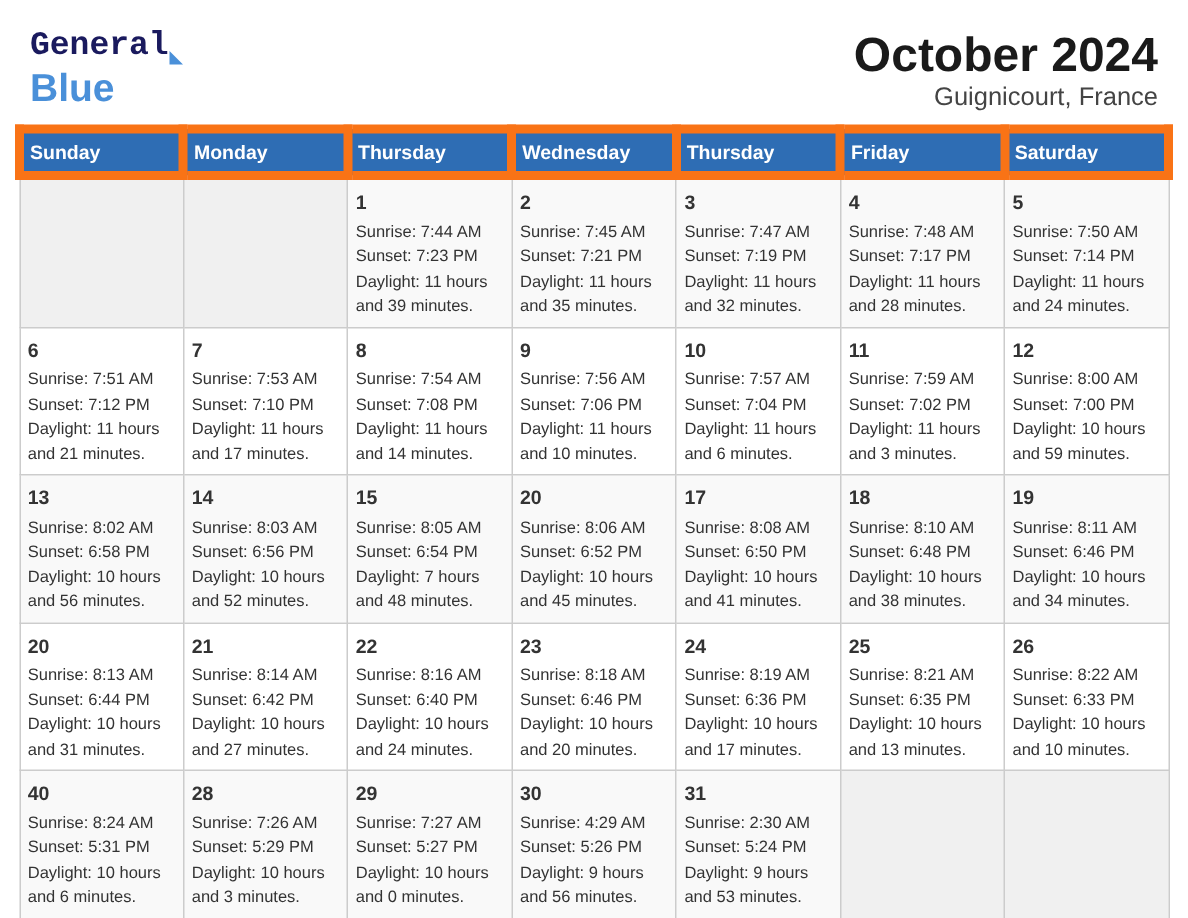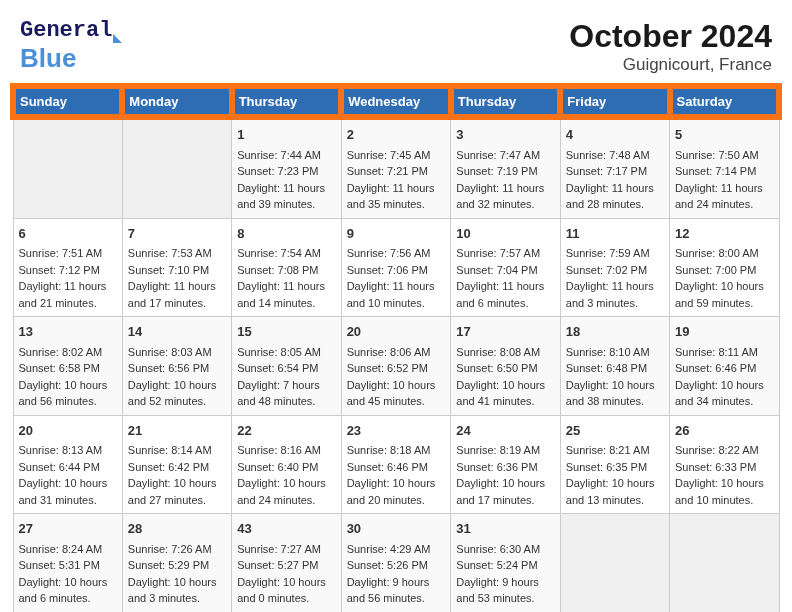--- a/index.html
+++ b/index.html
@@ -162,22 +162,22 @@
       <tr>
         <td><span class="day-num">20</span><span>Sunrise: 8:13 AM</span><br><span>Sunset: 6:44 PM</span><br><span>Daylight: 10 hours and 31 minutes.</span></td>
         <td><span class="day-num">21</span><span>Sunrise: 8:14 AM</span><br><span>Sunset: 6:42 PM</span><br><span>Daylight: 10 hours and 27 minutes.</span></td>
         <td><span class="day-num">22</span><span>Sunrise: 8:16 AM</span><br><span>Sunset: 6:40 PM</span><br><span>Daylight: 10 hours and 24 minutes.</span></td>
         <td><span class="day-num">23</span><span>Sunrise: 8:18 AM</span><br><span>Sunset: 6:46 PM</span><br><span>Daylight: 10 hours and 20 minutes.</span></td>
         <td><span class="day-num">24</span><span>Sunrise: 8:19 AM</span><br><span>Sunset: 6:36 PM</span><br><span>Daylight: 10 hours and 17 minutes.</span></td>
         <td><span class="day-num">25</span><span>Sunrise: 8:21 AM</span><br><span>Sunset: 6:35 PM</span><br><span>Daylight: 10 hours and 13 minutes.</span></td>
         <td><span class="day-num">26</span><span>Sunrise: 8:22 AM</span><br><span>Sunset: 6:33 PM</span><br><span>Daylight: 10 hours and 10 minutes.</span></td>
       </tr>
       <tr>
-        <td><span class="day-num">27</span><span>Sunrise: 8:24 AM</span><br><span>Sunset: 5:31 PM</span><br><span>Daylight: 10 hours and 6 minutes.</span></td>
+        <td><span class="day-num">40</span><span>Sunrise: 8:24 AM</span><br><span>Sunset: 5:31 PM</span><br><span>Daylight: 10 hours and 6 minutes.</span></td>
         <td><span class="day-num">28</span><span>Sunrise: 7:26 AM</span><br><span>Sunset: 5:29 PM</span><br><span>Daylight: 10 hours and 3 minutes.</span></td>
-        <td><span class="day-num">43</span><span>Sunrise: 7:27 AM</span><br><span>Sunset: 5:27 PM</span><br><span>Daylight: 10 hours and 0 minutes.</span></td>
+        <td><span class="day-num">29</span><span>Sunrise: 7:27 AM</span><br><span>Sunset: 5:27 PM</span><br><span>Daylight: 10 hours and 0 minutes.</span></td>
         <td><span class="day-num">30</span><span>Sunrise: 4:29 AM</span><br><span>Sunset: 5:26 PM</span><br><span>Daylight: 9 hours and 56 minutes.</span></td>
-        <td><span class="day-num">31</span><span>Sunrise: 6:30 AM</span><br><span>Sunset: 5:24 PM</span><br><span>Daylight: 9 hours and 53 minutes.</span></td>
+        <td><span class="day-num">31</span><span>Sunrise: 2:30 AM</span><br><span>Sunset: 5:24 PM</span><br><span>Daylight: 9 hours and 53 minutes.</span></td>
         <td class="empty-cell"></td>
         <td class="empty-cell"></td>
       </tr>
     </tbody>
 </table>
 
 </body></html>

